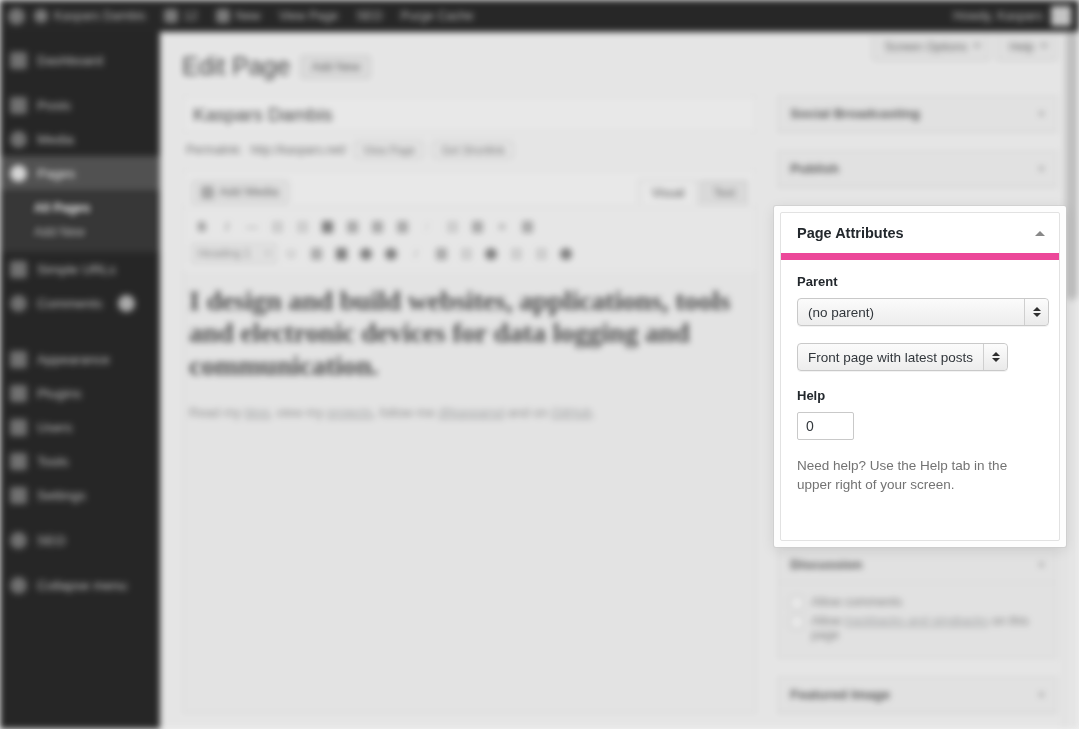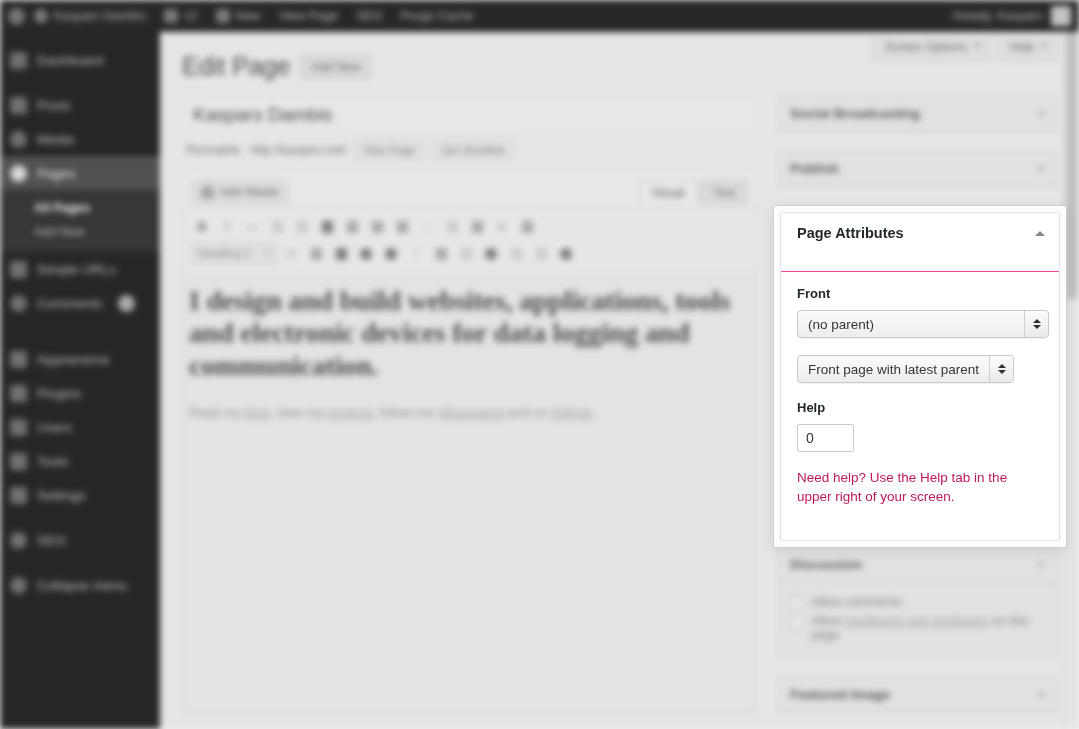--- a/index.html
+++ b/index.html
@@ -129,21 +129,21 @@
     background: #fdfdfd; border-radius: 2px;
     box-shadow: 0 0 0 1px rgba(200,200,200,.55), 0 3px 14px rgba(0,0,0,.10);
     padding: 6px;
   }
   .focus-panel {
     background: #fff; border: 1px solid #e2e2e2; width: 100%; height: 100%;
     border-radius: 2px; overflow: hidden;
   }
   .fp-head {
     display: flex; align-items: center; justify-content: space-between;
-    padding: 12px 14px 30px 16px; border-bottom: 1px solid #ec4899;
+    padding: 12px 14px 12px 16px; border-bottom: 7px solid #ec4899;
   }
   .fp-title { font-size: 14.5px; font-weight: bold; color: #23282d; }
   .fp-caret { width: 0; height: 0; border: 5px solid transparent; border-bottom-color: #888; margin-bottom: 4px; }
   .fp-body { padding: 14px 16px 14px 16px; }
   .fp-label { font-size: 13px; font-weight: bold; color: #23282d; margin-bottom: 9px; }
   .fp-select {
     position: relative; display: inline-flex; align-items: center;
     background: linear-gradient(#fbfbfb, #ededed);
     border: 1px solid #c9c9c9; border-radius: 4px;
     height: 28px; font-size: 13.5px; color: #32373c;
@@ -157,21 +157,21 @@
   }
   .ar-up { width: 0; height: 0; border: 4px solid transparent; border-bottom-color: #2f2f2f; }
   .ar-dn { width: 0; height: 0; border: 4px solid transparent; border-top-color: #2f2f2f; }
   .fp-select.parent { width: 252px; justify-content: space-between; }
   .fp-gap { height: 17px; }
   .fp-order-input {
     width: 57px; height: 28px; border: 1px solid #c9c9c9; background: #fff;
     font-size: 14px; color: #32373c; padding: 0 8px; border-radius: 2px;
     font-family: "Liberation Sans", sans-serif;
   }
-  .fp-help { font-size: 13.5px; color: #be185d; line-height: 1.42; margin-top: 16px; }
+  .fp-help { font-size: 13.5px; color: #737373; line-height: 1.42; margin-top: 16px; }
 
   
   .scrollbar { position: absolute; top: 32px; right: 0; width: 16px; height: 697px; background: #f0f0f0; border-left: 1px solid #dcdcdc; }
   .scroll-thumb { position: absolute; top: 0; left: 2px; width: 12px; height: 268px; background: #c2c2c2; border-radius: 6px; }
 </style>
 </head>
 <body>
 
 <div class="screen">
 
@@ -466,33 +466,33 @@
   </div>
 
   <div class="focus-shell">
     <div class="focus-panel">
       <div class="fp-head">
         <span class="fp-title">Page Attributes</span>
         <span class="fp-caret"></span>
       </div>
       <div class="fp-body">
 
-        <div class="fp-label">Front</div>
+        <div class="fp-label">Parent</div>
         <div class="fp-select parent">
           <span class="sel-text">(no parent)</span>
           <span class="sel-arrows">
             <span class="ar-up"></span>
             <span class="ar-dn"></span>
           </span>
         </div>
 
         <div class="fp-gap"></div>
 
         <div class="fp-select">
-          <span class="sel-text">Front page with latest parent</span>
+          <span class="sel-text">Front page with latest posts</span>
           <span class="sel-arrows">
             <span class="ar-up"></span>
             <span class="ar-dn"></span>
           </span>
         </div>
 
         <div class="fp-gap"></div>
 
         <div class="fp-label">Help</div>
         <input class="fp-order-input" type="text" value="0" style="">

